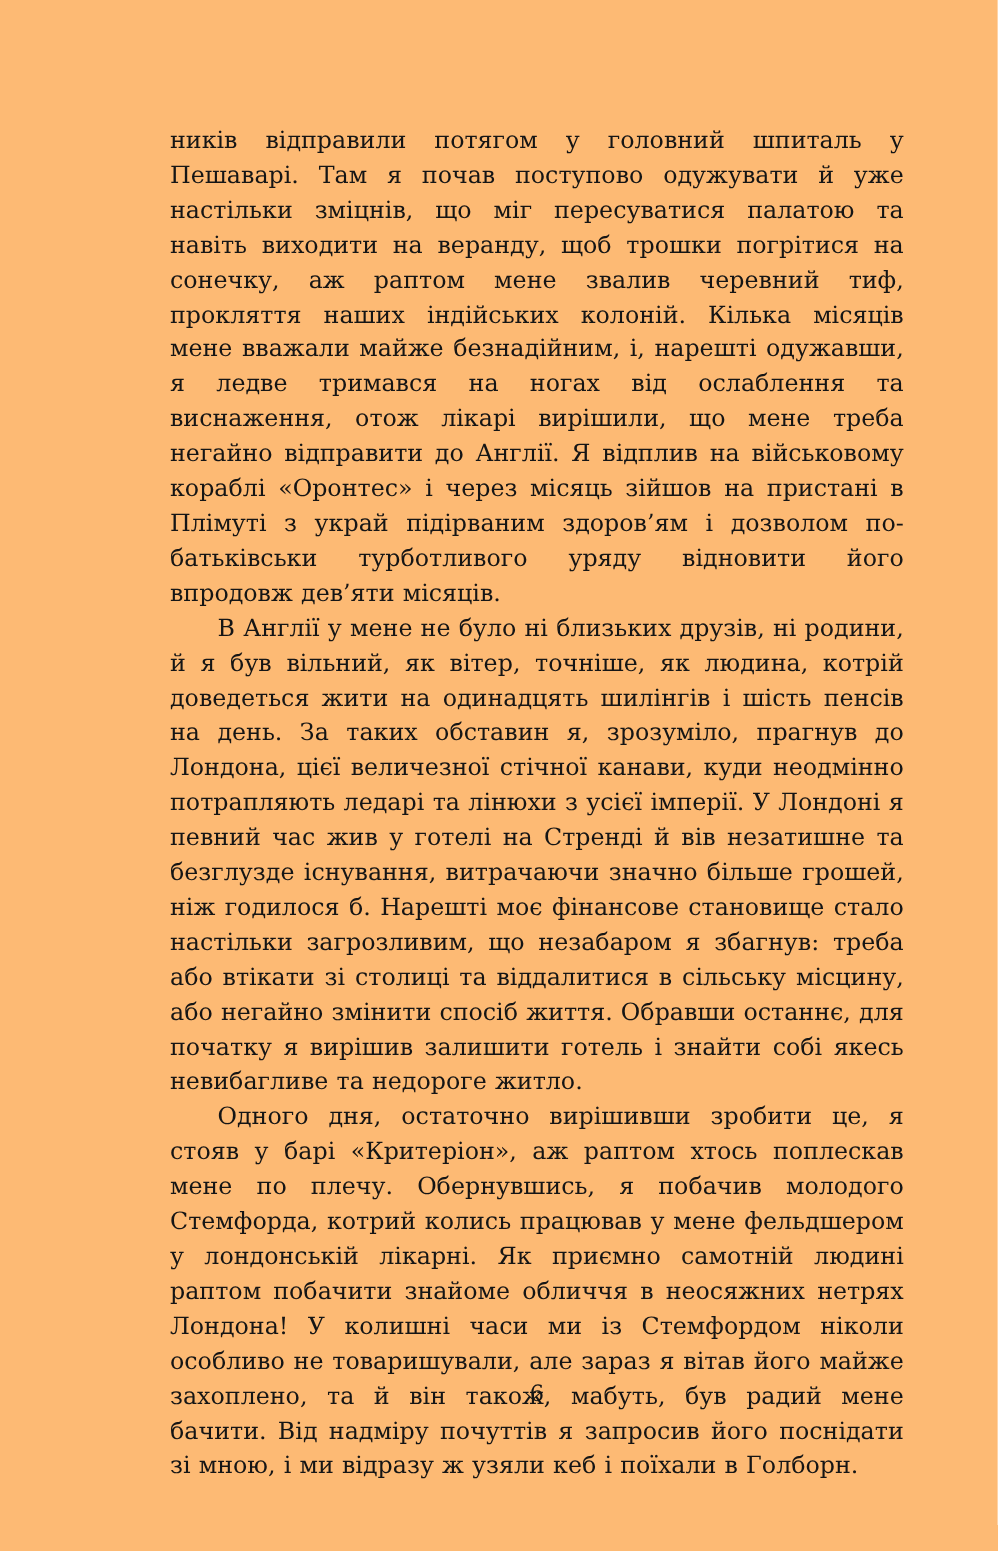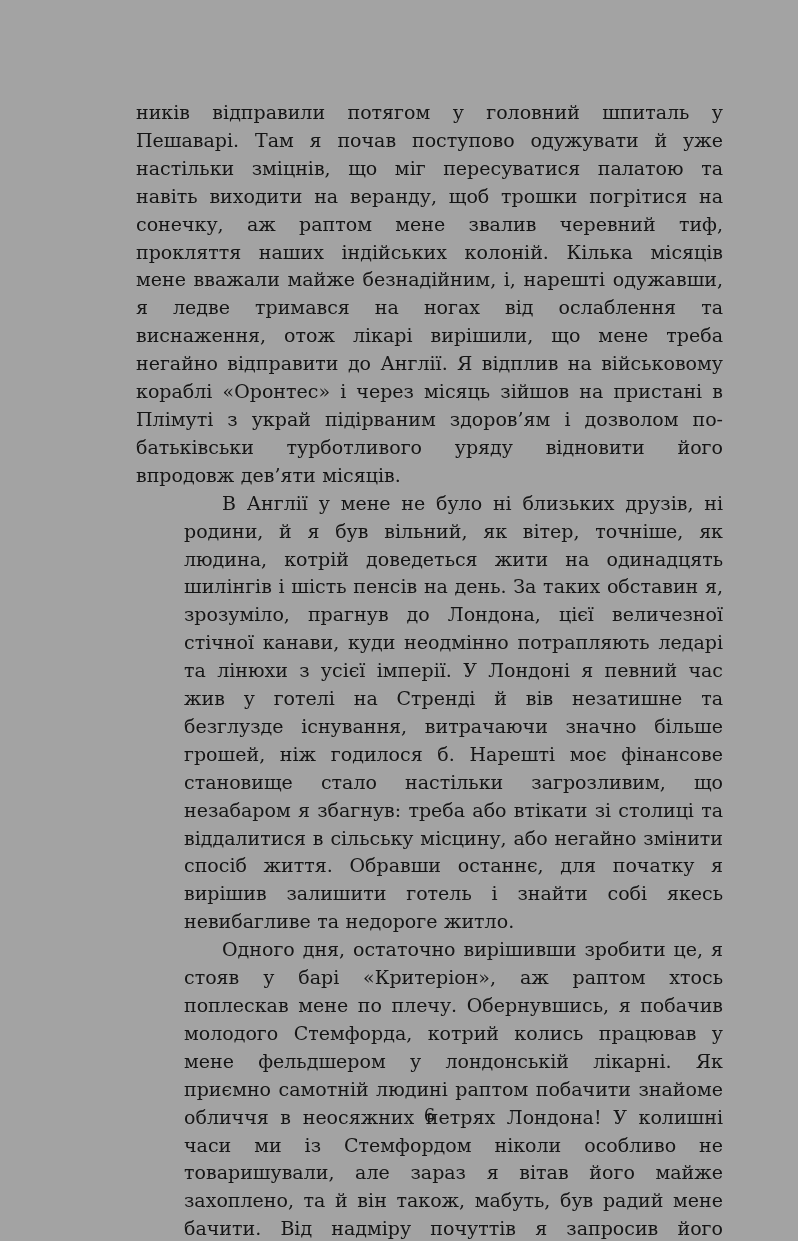--- a/index.html
+++ b/index.html
@@ -11,38 +11,37 @@
     width: 798px;
     height: 1241px;
     overflow: hidden;
     font-family: "DejaVu Serif", "Liberation Serif", serif;
     color: #151515;
   }
   .page {
     position: relative;
     width: 798px;
     height: 1241px;
-    background: #a3a3a3;
+    background: #fdba74;
   }
   .text-block {
     position: absolute;
     left: 136px;
     top: 99px;
     width: 587px;
   }
   .para {
     margin: 0;
     font-size: 19px;
     line-height: 27.9px;
     text-align: justify;
     word-spacing: 0.5px;
   }
   .para.indent {
     text-indent: 38px;
-    margin-left: 48px;
   }
   .page-number {
     position: absolute;
     left: 136px;
     top: 1105px;
     width: 587px;
     text-align: center;
     font-size: 18px;
     color: #151515;
   }

